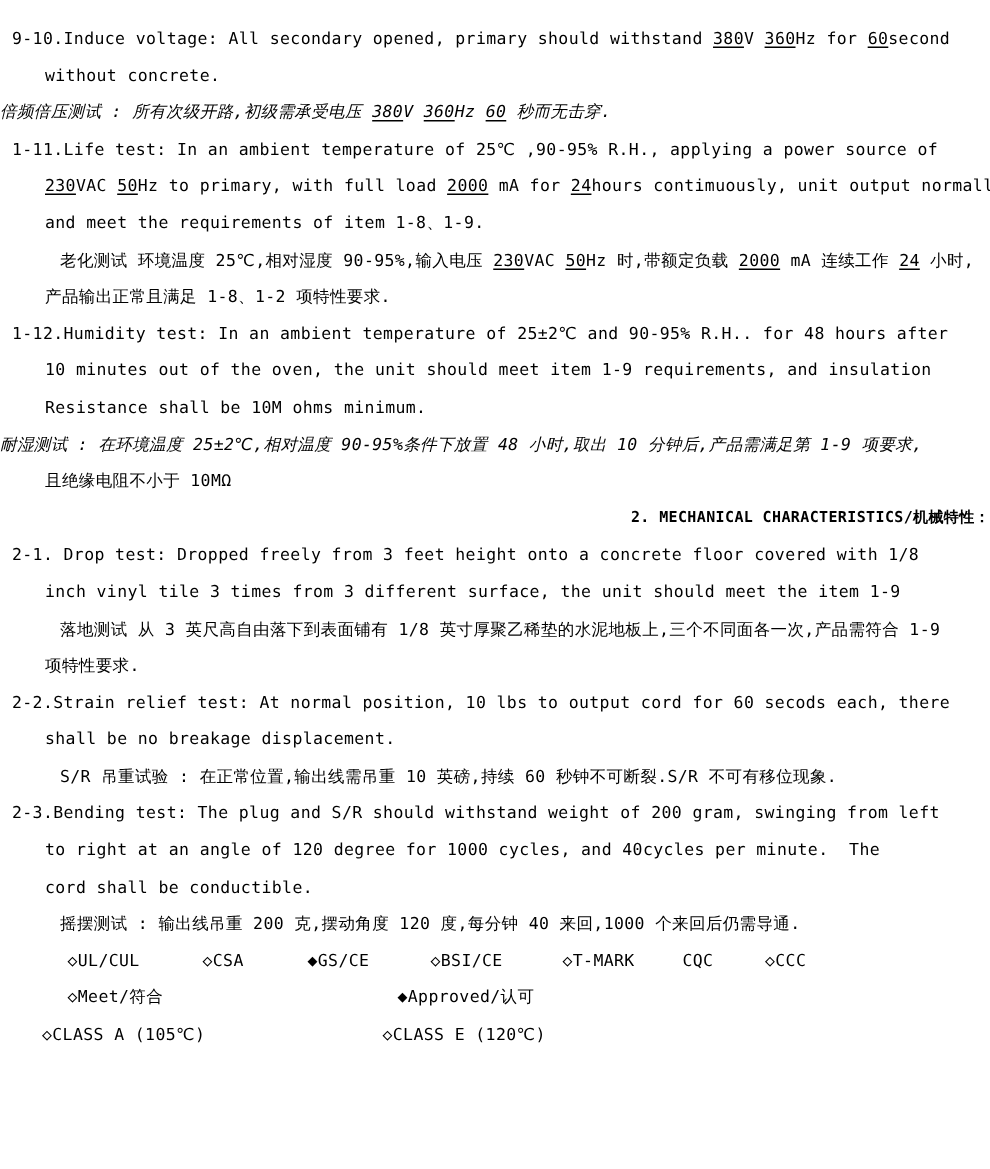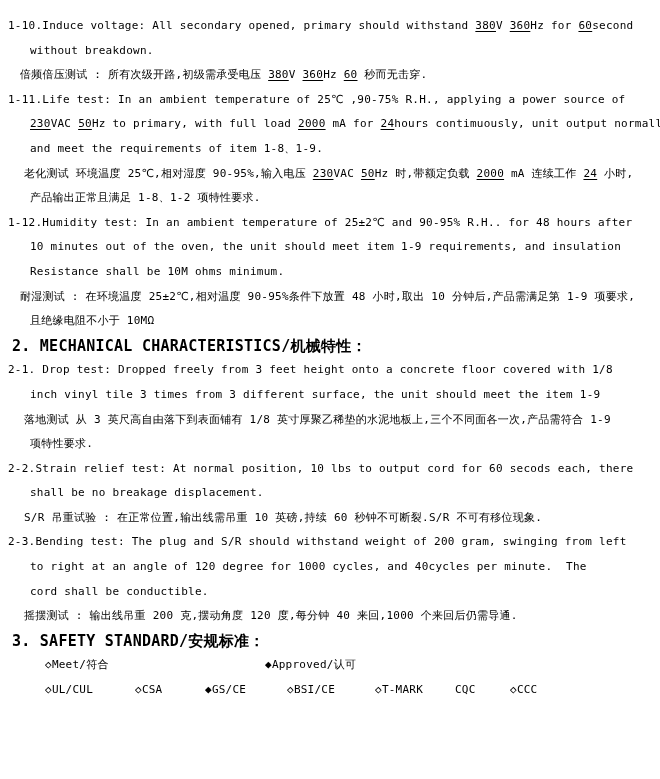--- a/index.html
+++ b/index.html
@@ -6,48 +6,48 @@
   body{
     width:660px;height:779px;overflow:hidden;
     background:#ffffff;color:#000000;
     font-family:"DejaVu Sans Mono","DejaVu Sans",monospace;
     font-size:11px;line-height:24.6px;letter-spacing:0.25px;
   }
   .page{padding-top:14px;width:660px;}
   .ln{white-space:pre;}
   .pl8{padding-left:8px;}
   .pl12{padding-left:12px;}
-  .pl20{padding-left:20px;}
-  .pl24{padding-left:24px;}
+  .pl20{font-style:italic;}
+  .pl24{padding-left:40px;}
   .pl28{padding-left:28px;}
   .pl30{padding-left:30px;}
   .pl45{padding-left:45px;}
-  .hdr{font-weight:bold;font-size:15px;}
+  .hdr{font-weight:bold;font-size:10px;text-align:right;}
   .u{text-decoration:underline;text-underline-offset:2px;text-decoration-thickness:1px;}
   .opts{display:flex;align-items:baseline;}
   .opt{display:inline-block;white-space:pre;}
   .srow1 .opt:nth-child(1){width:220px;}
   .srow2 .opt:nth-child(1){width:90px;}
   .srow2 .opt:nth-child(2){width:70px;}
   .srow2 .opt:nth-child(3){width:82px;}
   .srow2 .opt:nth-child(4){width:88px;}
   .srow2 .opt:nth-child(5){width:80px;}
   .srow2 .opt:nth-child(6){width:55px;}
   .crow .opt:nth-child(1){width:227px;}
 </style>
 </head>
 <body>
 
 <div class="page">
 
-  <div class="ln pl8"><span>1-10.Induce voltage: All secondary opened, primary should withstand </span><span class="u">380</span><span>V </span><span class="u">360</span><span>Hz for </span><span class="u">60</span><span>second</span></div>
-  <div class="ln pl30"><span>without breakdown.</span></div>
+  <div class="ln pl8"><span>9-10.Induce voltage: All secondary opened, primary should withstand </span><span class="u">380</span><span>V </span><span class="u">360</span><span>Hz for </span><span class="u">60</span><span>second</span></div>
+  <div class="ln pl30"><span>without concrete.</span></div>
   <div class="ln pl20"><span>倍频倍压测试 : 所有次级开路,初级需承受电压 </span><span class="u">380</span><span>V </span><span class="u">360</span><span>Hz </span><span class="u">60</span><span> 秒而无击穿.</span></div>
 
-  <div class="ln pl8"><span>1-11.Life test: In an ambient temperature of 25℃ ,90-75% R.H., applying a power source of</span></div>
+  <div class="ln pl8"><span>1-11.Life test: In an ambient temperature of 25℃ ,90-95% R.H., applying a power source of</span></div>
   <div class="ln pl30"><span class="u">230</span><span>VAC </span><span class="u">50</span><span>Hz to primary, with full load </span><span class="u">2000</span><span> mA for </span><span class="u">24</span><span>hours contimuously, unit output normally</span></div>
   <div class="ln pl30"><span>and meet the requirements of item 1-8、1-9.</span></div>
   <div class="ln pl24"><span>老化测试 环境温度 25℃,相对湿度 90-95%,输入电压 </span><span class="u">230</span><span>VAC </span><span class="u">50</span><span>Hz 时,带额定负载 </span><span class="u">2000</span><span> mA 连续工作 </span><span class="u">24</span><span> 小时,</span></div>
   <div class="ln pl30"><span>产品输出正常且满足 1-8、1-2 项特性要求.</span></div>
 
   <div class="ln pl8"><span>1-12.Humidity test: In an ambient temperature of 25±2℃ and 90-95% R.H.. for 48 hours after</span></div>
   <div class="ln pl30"><span>10 minutes out of the oven, the unit should meet item 1-9 requirements, and insulation</span></div>
   <div class="ln pl30"><span>Resistance shall be 10M ohms minimum.</span></div>
   <div class="ln pl20"><span>耐湿测试 : 在环境温度 25±2℃,相对温度 90-95%条件下放置 48 小时,取出 10 分钟后,产品需满足第 1-9 项要求,</span></div>
   <div class="ln pl30"><span>且绝缘电阻不小于 10MΩ</span></div>
@@ -61,35 +61,38 @@
 
   <div class="ln pl8"><span>2-2.Strain relief test: At normal position, 10 lbs to output cord for 60 secods each, there</span></div>
   <div class="ln pl30"><span>shall be no breakage displacement.</span></div>
   <div class="ln pl24"><span>S/R 吊重试验 : 在正常位置,输出线需吊重 10 英磅,持续 60 秒钟不可断裂.S/R 不可有移位现象.</span></div>
 
   <div class="ln pl8"><span>2-3.Bending test: The plug and S/R should withstand weight of 200 gram, swinging from left</span></div>
   <div class="ln pl30"><span>to right at an angle of 120 degree for 1000 cycles, and 40cycles per minute.  The</span></div>
   <div class="ln pl30"><span>cord shall be conductible.</span></div>
   <div class="ln pl24"><span>摇摆测试 : 输出线吊重 200 克,摆动角度 120 度,每分钟 40 来回,1000 个来回后仍需导通.</span></div>
 
-  <div class="ln pl12 hdr">3. SAFETY STANDARD/安规标准：</div>
-
-  <div class="opts srow1 pl45">
-    <span class="opt"><span>◇</span><span>Meet/符合</span></span>
-    <span class="opt"><span>◆</span><span>Approved/认可</span></span>
-  </div>
 
   <div class="opts srow2 pl45">
     <span class="opt"><span>◇</span><span>UL/CUL</span></span>
     <span class="opt"><span>◇</span><span>CSA</span></span>
     <span class="opt"><span>◆</span><span>GS/CE</span></span>
     <span class="opt"><span>◇</span><span>BSI/CE</span></span>
     <span class="opt"><span>◇</span><span>T-MARK</span></span>
     <span class="opt"><span></span><span>CQC</span></span>
     <span class="opt"><span>◇</span><span>CCC</span></span>
   </div>
 
+  <div class="opts srow1 pl45">
+    <span class="opt"><span>◇</span><span>Meet/符合</span></span>
+    <span class="opt"><span>◆</span><span>Approved/认可</span></span>
+  </div>
 
+
+  <div class="opts crow pl28">
+    <span class="opt"><span>◇</span><span>CLASS A (105℃)</span></span>
+    <span class="opt"><span>◇</span><span>CLASS E (120℃)</span></span>
+  </div>
 
   <div class="opts crow pl28">
   </div>
 
 </div>
 
 </body></html>

